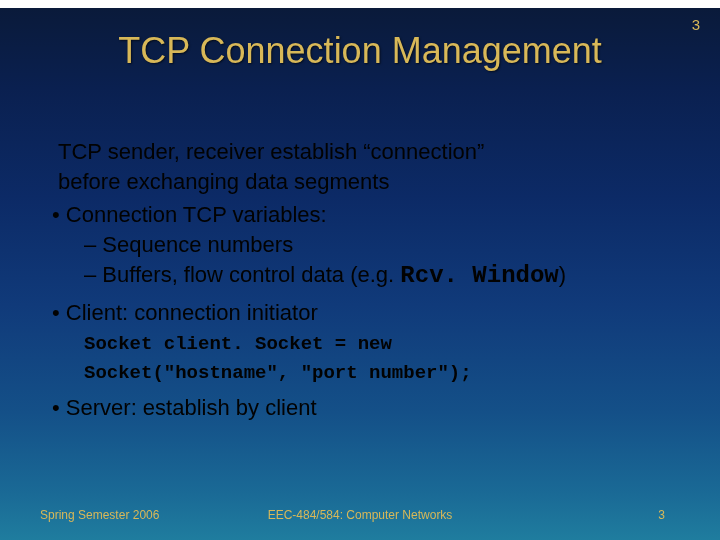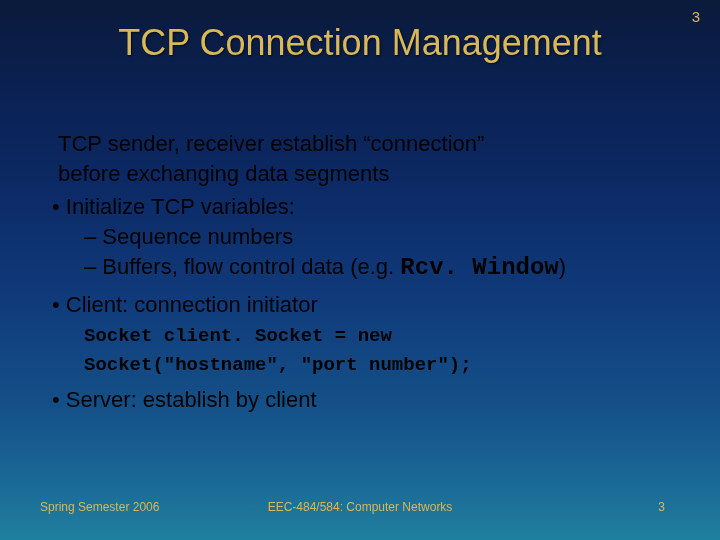--- a/index.html
+++ b/index.html
@@ -31,21 +31,21 @@
     right: 20px;
     color: #d8b858;
     font-size: 15px;
   }
   .title {
     color: #d8b858;
     font-size: 36px;
     font-weight: normal;
     text-align: center;
     padding-top: 22px;
-    margin: 0 auto;
+    margin: 8px auto;
     text-shadow: 1px 1px 2px rgba(0,0,0,0.6);
   }
   .content {
     position: absolute;
     top: 100px;
     left: 48px;
     right: 24px;
     font-size: 22px;
     line-height: 1.35;
     margin-top: 29px;
@@ -112,21 +112,21 @@
 
   <h1 class="title">TCP Connection Management</h1>
 
   <div class="content">
 
     <div class="intro">
       <span>TCP sender, receiver establish “connection”</span><br>
       <span>before exchanging data segments</span>
     </div>
 
-    <div class="bullet">•  Initialize TCP variables:</div>
+    <div class="bullet">•  Connection TCP variables:</div>
     <div class="dash">– Sequence numbers</div>
     <div class="dash">
       <span>– Buffers, flow control data (e.g. </span><span class="mono">Rcv. Window</span><span>)</span>
     </div>
 
     <div class="bullet" style="margin-top:6px;">
       <span>•  </span><span class="bold">Client</span><span>: connection initiator</span>
     </div>
     <div class="codeblock">
       <span>Socket client. Socket = new</span><br>

